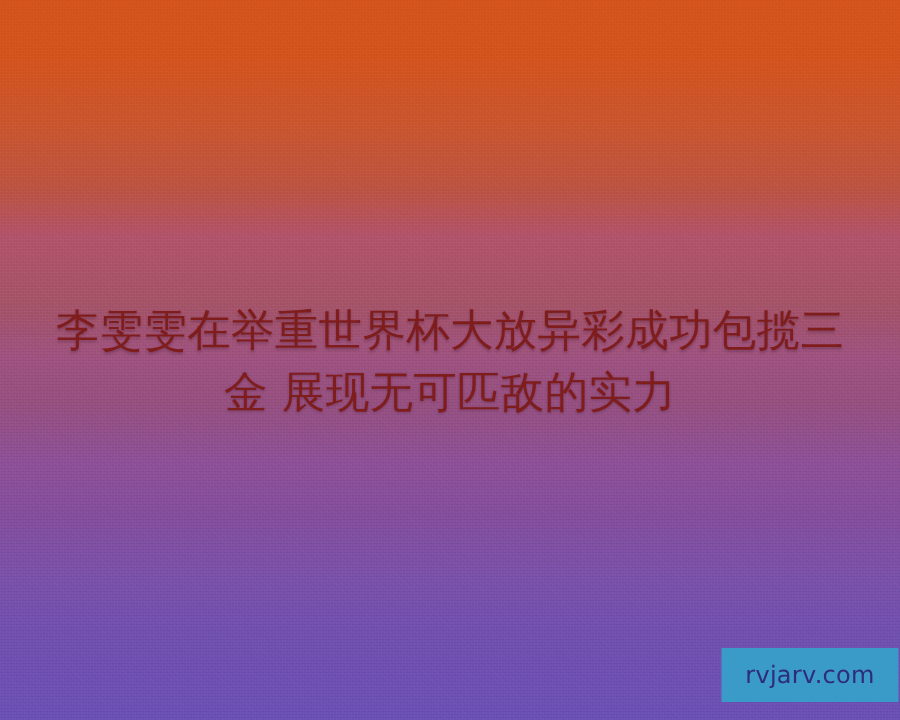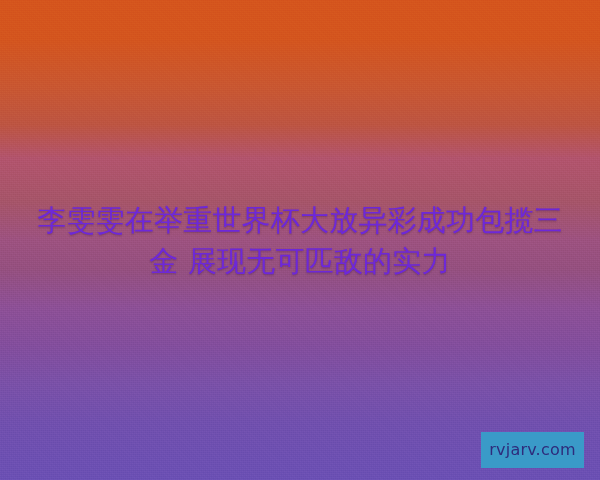--- a/index.html
+++ b/index.html
@@ -66,35 +66,35 @@
   }
 
   
   .headline {
     position: absolute;
     left: 0;
     right: 0;
     top: 200px;
     padding: 0 24px;
     text-align: center;
-    color: #6d28d9;
+    color: #7f1d1d;
     font-size: 29px;
     line-height: 41px;
     font-weight: 400;
     letter-spacing: 0.2px;
     text-shadow: 0 1px 2px rgba(40, 10, 30, 0.28);
     white-space: pre-line;
   }
 
   
   .watermark-badge {
     position: absolute;
     left: 481px;
     top: 432px;
-    width: 103px;
+    width: 118px;
     height: 36px;
     background: #3a9ac8;
     display: flex;
     align-items: center;
     justify-content: center;
     box-sizing: border-box;
   }
 
   .watermark-badge-text {
     color: #2e2c7c;

